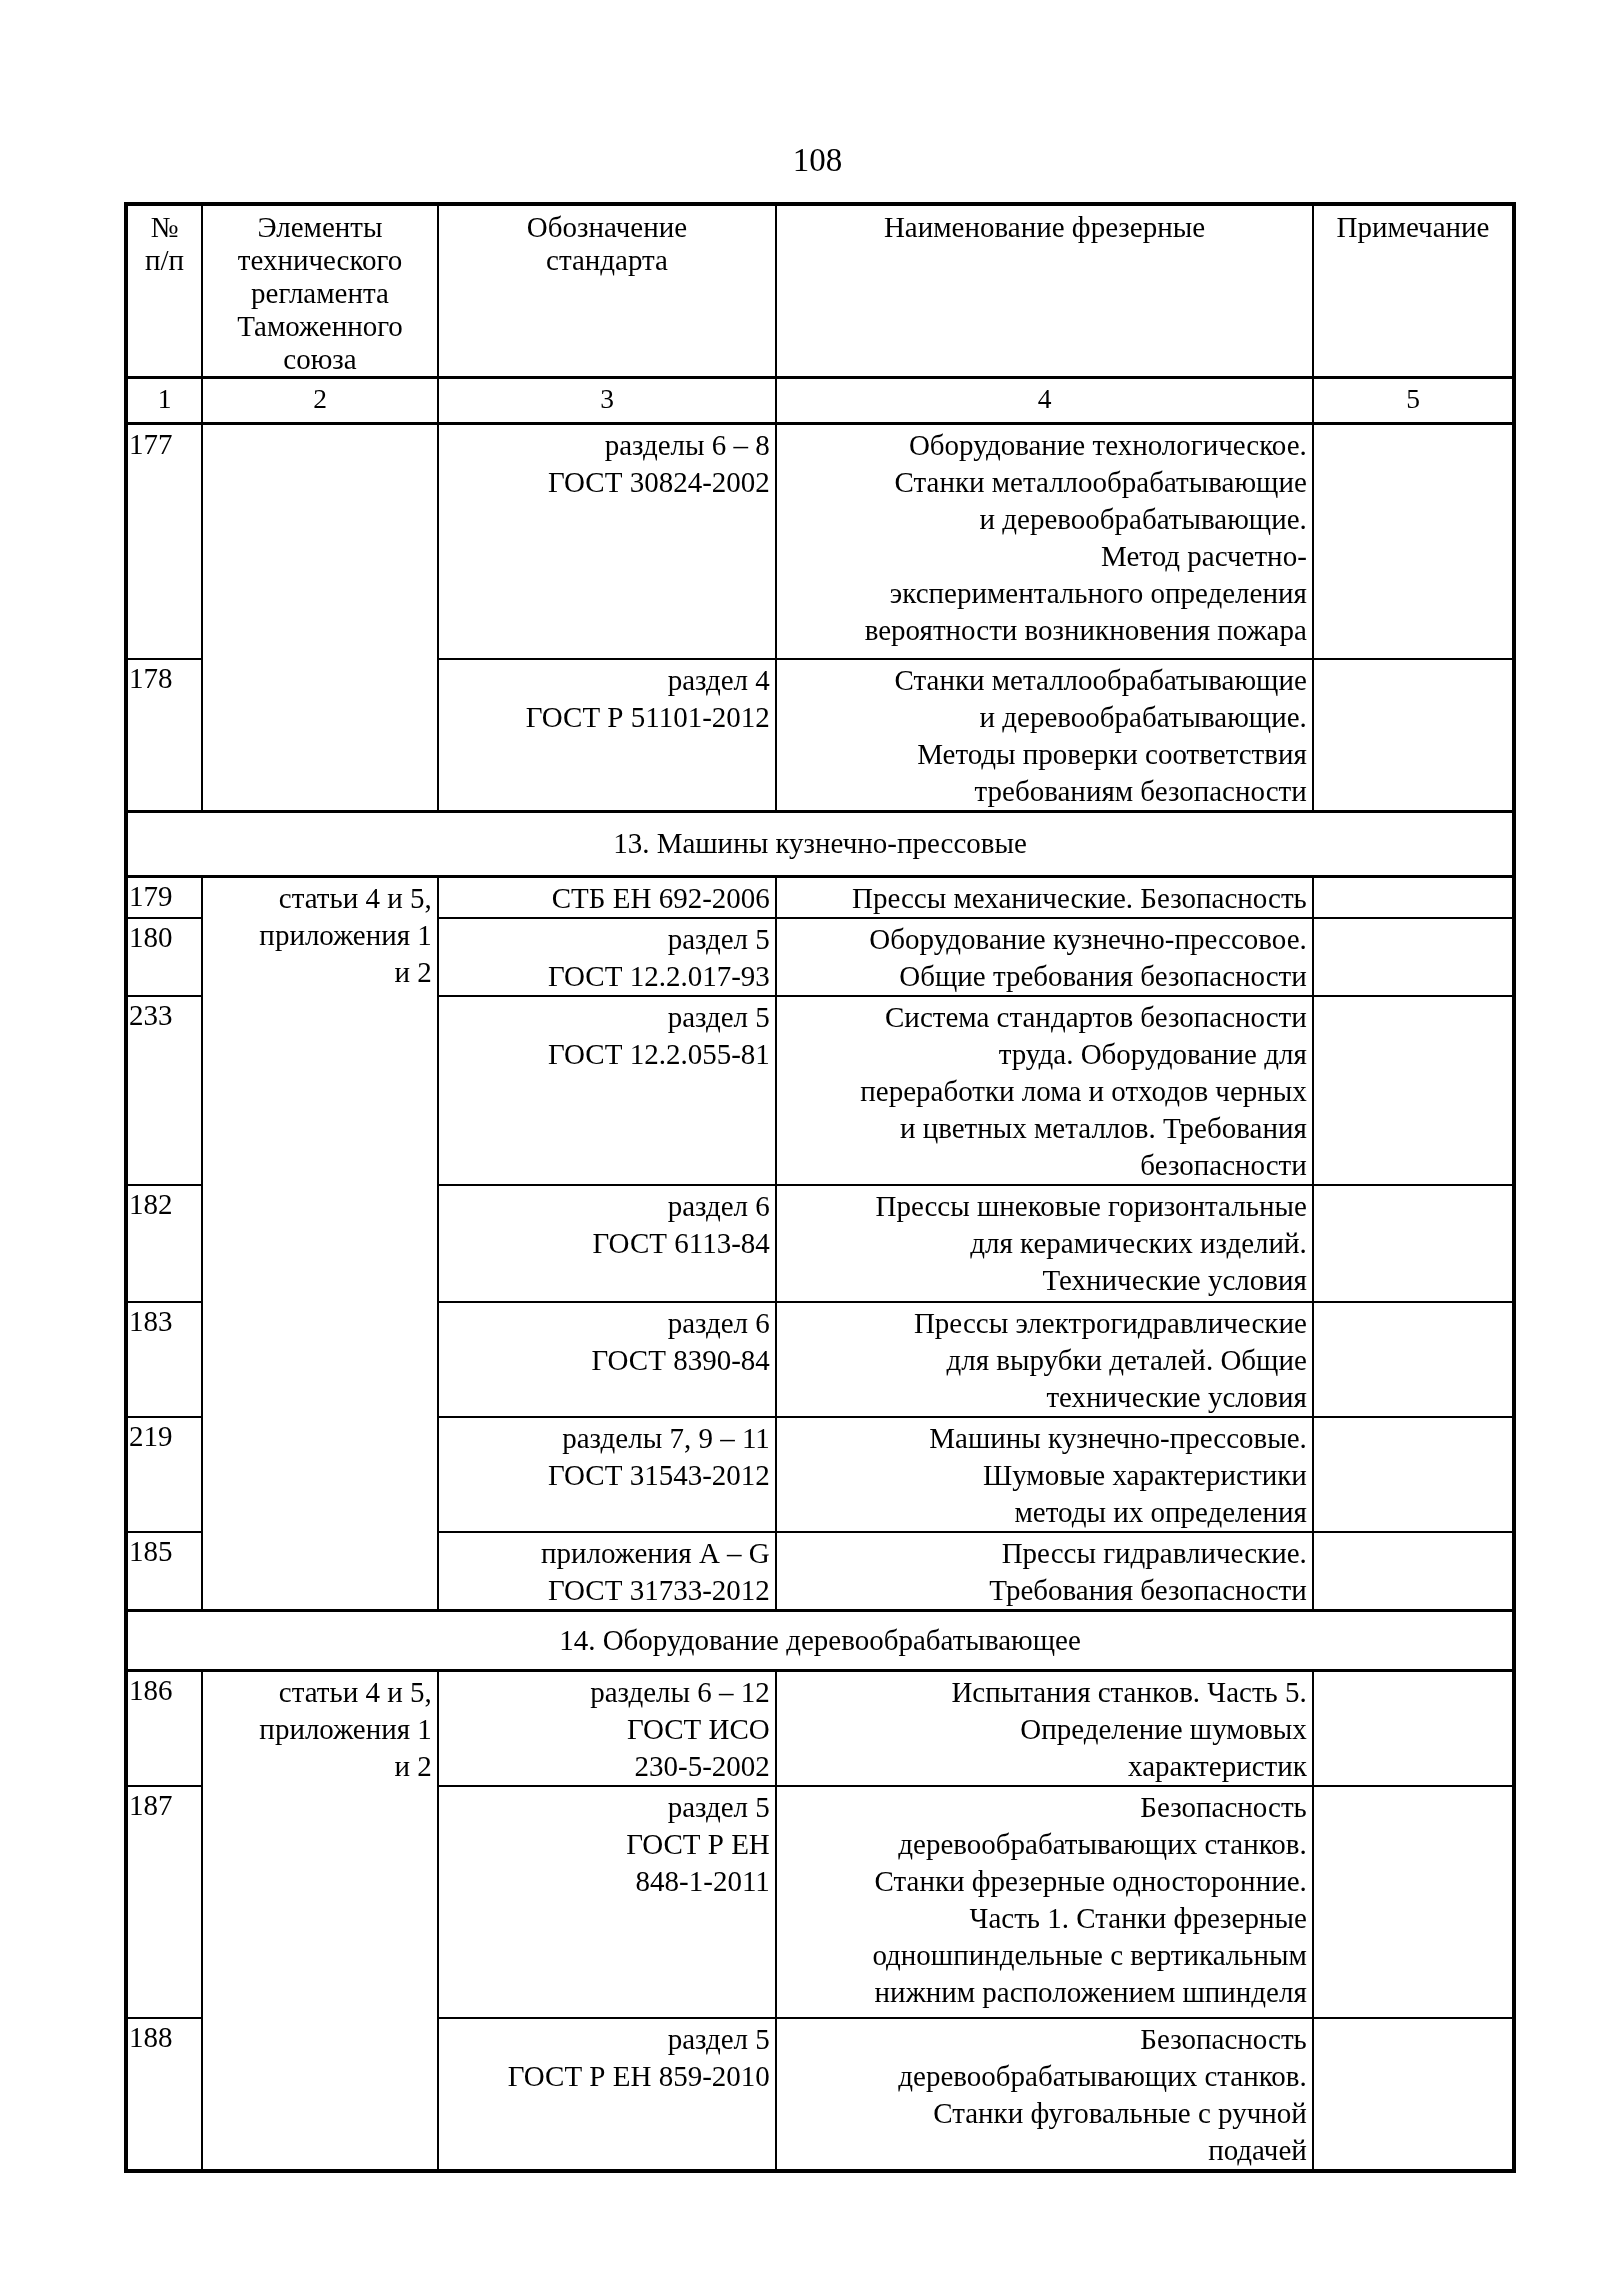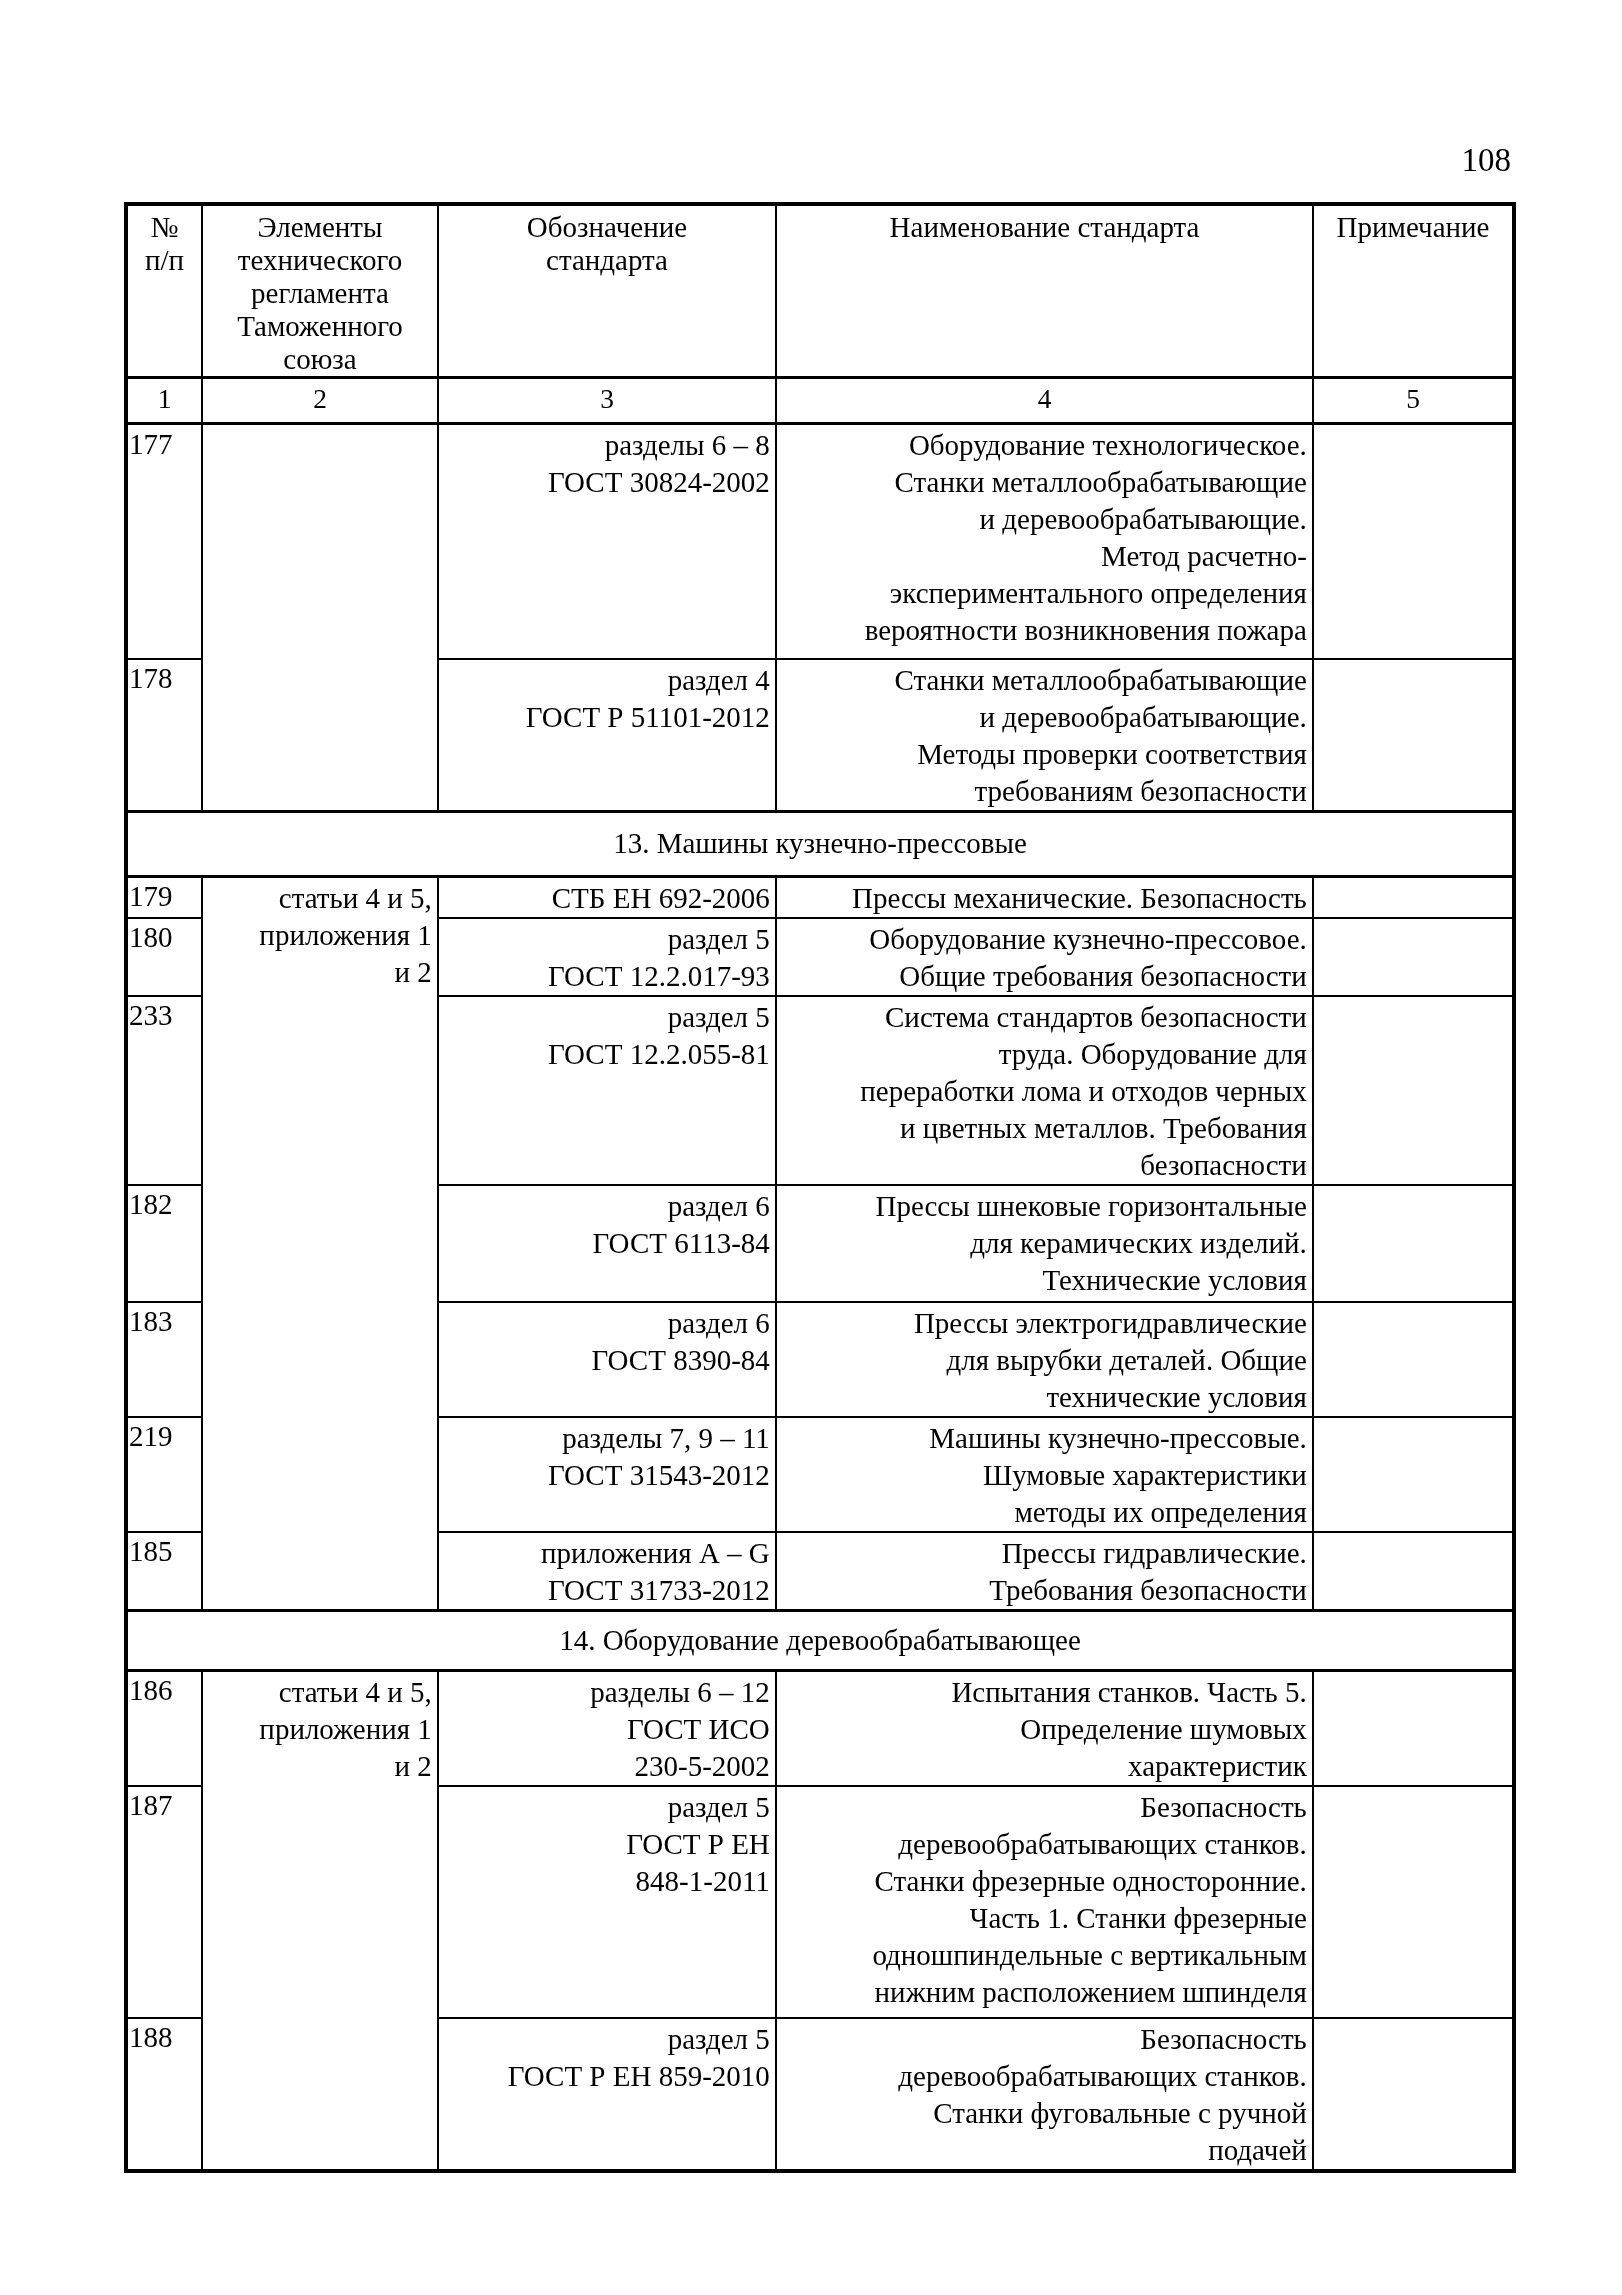--- a/index.html
+++ b/index.html
@@ -17,21 +17,21 @@
     left: 0; top: 0;
     width: 1622px;
     height: 2295px;
     background: #fff;
   }
   .page-number {
     position: absolute;
     left: 124px;
     top: 143px;
     width: 1387px;
-    text-align: right;
+    text-align: center;
     font-size: 33px;
     line-height: 35px;
   }
   table.std {
     position: absolute;
     left: 124px;
     top: 202px;
     width: 1387px;
     border-collapse: collapse;
     table-layout: fixed;
@@ -108,21 +108,21 @@
         <tr class="hdr" style="height:168px">
       <th>№
 п/п</th>
       <th>Элементы
 технического
 регламента
 Таможенного
 союза</th>
       <th>Обозначение
 стандарта</th>
-      <th>Наименование стандарта</th>
+      <th>Наименование фрезерные</th>
       <th>Примечание</th>
     </tr>
 
     <tr class="colnum" style="height:46px">
       <td>1</td>
       <td>2</td>
       <td>3</td>
       <td>4</td>
       <td>5</td>
     </tr>

